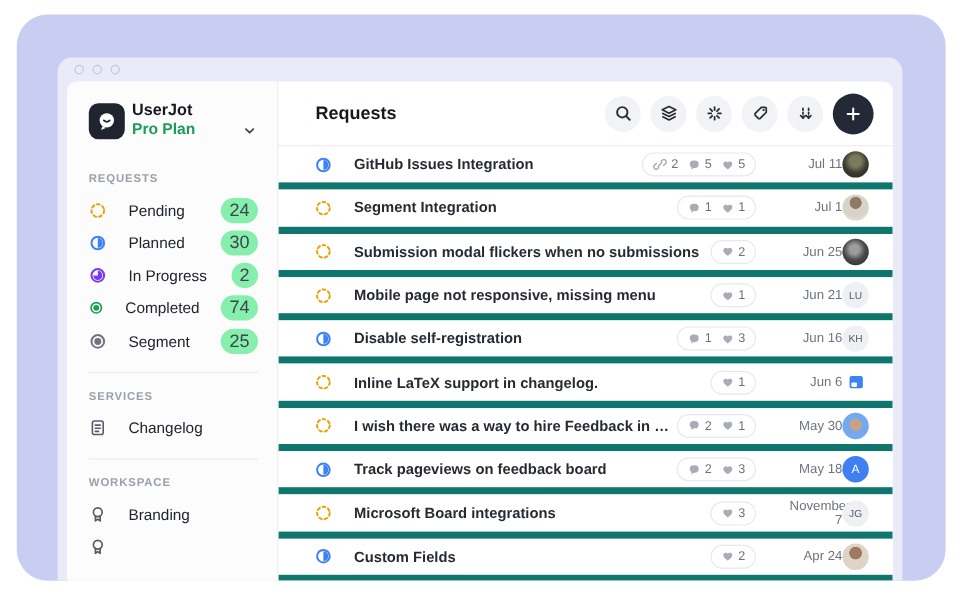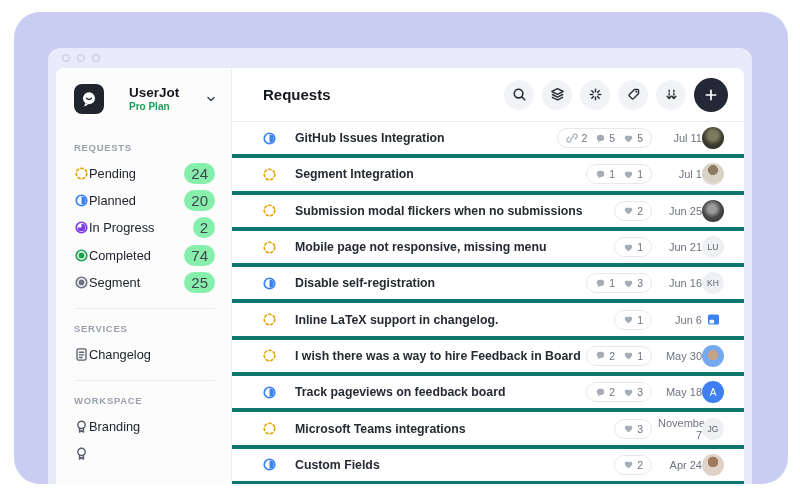--- a/index.html
+++ b/index.html
@@ -5,50 +5,50 @@
   html,body{margin:0;padding:0}
   body{width:800px;height:492px;background:#ffffff;font-family:"Liberation Sans","DejaVu Sans",sans-serif;position:relative;overflow:hidden;-webkit-font-smoothing:antialiased}
   .panel{position:absolute;left:14px;top:12px;width:774px;height:472px;background:#c9cdf1;border-radius:26px}
   .window{position:absolute;left:48px;top:48px;width:704px;height:436px;background:#e9eafa;border-radius:12px 12px 0 0;overflow:hidden}
   .lights{position:absolute;left:14px;top:6px;display:flex;gap:7px}
   .light{width:8px;height:8px;border-radius:50%;border:1.5px solid #c4c6df;box-sizing:border-box;background:transparent}
   .content{position:absolute;left:8px;right:8px;top:20px;bottom:0;background:#fff;border-radius:8px 8px 0 0;display:flex;overflow:hidden}
 
   
   .sidebar{width:176px;box-sizing:border-box;border-right:1px solid #eeeef2;background:#fcfcfd;padding:16px 16px 0 18px;flex-shrink:0;overflow:hidden}
-  .logo-row{display:flex;align-items:center;gap:25px;cursor:pointer}
+  .logo-row{display:flex;align-items:flex-end;gap:6px;cursor:pointer}
   .logo{width:30px;height:30px;border-radius:8px;background:#20242f;display:flex;align-items:center;justify-content:center;flex-shrink:0}
   .app-meta{display:flex;flex-direction:column;line-height:1.2}
   .app-name{font-size:13.5px;font-weight:700;color:#15181e}
-  .plan{font-size:10px;font-weight:700;color:#1a9e57}
+  .plan{font-size:13px;font-weight:700;color:#1a9e57}
   .chev{margin-left:auto;color:#434a56;display:flex}
   .nav-label{margin:28px 0 7px;font-size:9.5px;font-weight:700;letter-spacing:.7px;color:#9aa1ab}
   .nav-label.sub{margin-top:0}
-  .nav-item{display:flex;align-items:center;gap:0;height:27.2px;font-size:12.8px;font-weight:500;color:#20252d;cursor:pointer;white-space:nowrap}
+  .nav-item{display:flex;align-items:center;gap:18px;height:27.2px;font-size:12.8px;font-weight:500;color:#20252d;cursor:pointer;white-space:nowrap}
   .count{margin-left:auto;background:#86efac;border-radius:999px;padding:2px 7px;font-size:15px;font-weight:400;color:#3e4450}
   .divider{height:1px;background:#ededf0;margin:12px 0 14px}
   .ic{display:block}
   .c-pending{color:#e6a60a}.c-reviewing{color:#f07a1d}.c-planned{color:#3b82f6}.c-progress{color:#7c3aed}.c-completed{color:#18a34a}.c-closed{color:#6f7480}
   .c-gray{color:#555c68}
 
   
   .main{flex:1;display:flex;flex-direction:column;min-width:0}
   .main-header{height:54px;display:flex;align-items:center;padding:0 16px 0 31px;border-bottom:1px solid #ececf0;flex-shrink:0;box-sizing:border-box}
   .page-title{font-size:15px;font-weight:700;color:#15181e}
   .actions{margin-left:auto;display:flex;align-items:center;gap:8px}
   .icon-btn{width:30px;height:30px;border-radius:50%;background:#f2f3f6;display:flex;align-items:center;justify-content:center;color:#272c35;cursor:pointer;flex-shrink:0}
   .add-btn{width:34px;height:34px;background:#232936;color:#ffffff}
   .list{flex:1;overflow:hidden}
-  .row{display:flex;align-items:center;height:36.3px;box-sizing:border-box;padding:0 20px 0 30px;border-bottom:4px solid #0f766e;cursor:pointer;background:#fff}
+  .row{display:flex;align-items:center;height:36.3px;box-sizing:border-box;padding:0 20px 0 30px;border-bottom:6px solid #0f766e;cursor:pointer;background:#fff}
   .row .st{flex-shrink:0;display:flex}
   .row .title{margin-left:18px;font-size:12.3px;font-weight:600;color:#262b33;white-space:nowrap;overflow:hidden;text-overflow:ellipsis}
   .pill{margin-left:auto;display:flex;align-items:center;gap:8px;border:1px solid #e7e8ec;border-radius:999px;padding:3px 8px;flex-shrink:0}
   .badge{display:flex;align-items:center;gap:3px;color:#a7adb7}
   .badge .n{font-size:10.5px;color:#6d7380;font-weight:500}
-  .date{width:44px;text-align:right;font-size:11px;color:#6d7380;margin-left:6px;flex-shrink:0}
+  .date{width:44px;text-align:right;font-size:11px;color:#6d7380;margin-left:28px;flex-shrink:0}
   .avatar{width:22px;height:22px;border-radius:50%;margin-left:0;flex-shrink:0;display:flex;align-items:center;justify-content:center;font-size:8.5px;font-weight:400;color:#595f6b;background:#eef0f3;overflow:hidden}
   .av-a{background:#3e7ff2;color:#fff;font-size:10px}
   .av-img{background:#fff}
   .av-p1{background:radial-gradient(circle at 50% 38%,#7a7a5c 0 26%,#3c3c30 55%,#23231c 100%)}
   .av-p2{background:radial-gradient(circle at 50% 32%,#8d7b64 0 26%,#d9d2c6 28% 60%,#efece6 100%)}
   .av-p3{background:radial-gradient(circle at 46% 40%,#9c9c9c 0 22%,#4a4a4a 50%,#262626 100%)}
   .av-p7{background:radial-gradient(circle at 50% 46%,#c8a284 0 30%,#74a9ef 33% 100%)}
   .av-p10{background:radial-gradient(circle at 50% 36%,#a07a5e 0 28%,#dfd3c8 31% 100%)}
 </style>
 </head>
@@ -164,21 +164,21 @@
             <use href="#i-dashed"></use>
           </svg>
         <span>Pending</span>
         <span class="count">24</span>
       </div>
       <div class="nav-item">
         <svg class="ic c-planned" width="15" height="15">
             <use href="#i-half"></use>
           </svg>
         <span>Planned</span>
-        <span class="count">20</span>
+        <span class="count">30</span>
       </div>
       <div class="nav-item">
         <svg class="ic c-progress" width="15" height="15">
             <use href="#i-threequarter"></use>
           </svg>
         <span>In Progress</span>
         <span class="count">2</span>
       </div>
       <div class="nav-item">
         <svg class="ic c-completed" width="15" height="15">
@@ -449,21 +449,21 @@
           <span class="date">May 18</span>
           <span class="avatar av-a">A</span>
         </div>
 
         <div class="row">
           <span class="st">
               <svg class="ic c-pending" width="15" height="15">
                 <use href="#i-dashed"></use>
               </svg>
             </span>
-          <span class="title">Microsoft Teams integrations</span>
+          <span class="title">Microsoft Board integrations</span>
           <span class="pill">
             <span class="badge">
                 <svg class="ic" width="11" height="11">
                   <use href="#i-heart"></use>
                 </svg>
                 <span class="n">3</span>
               </span>
           </span>
           <span class="date">November 7</span>
           <span class="avatar">JG</span>

